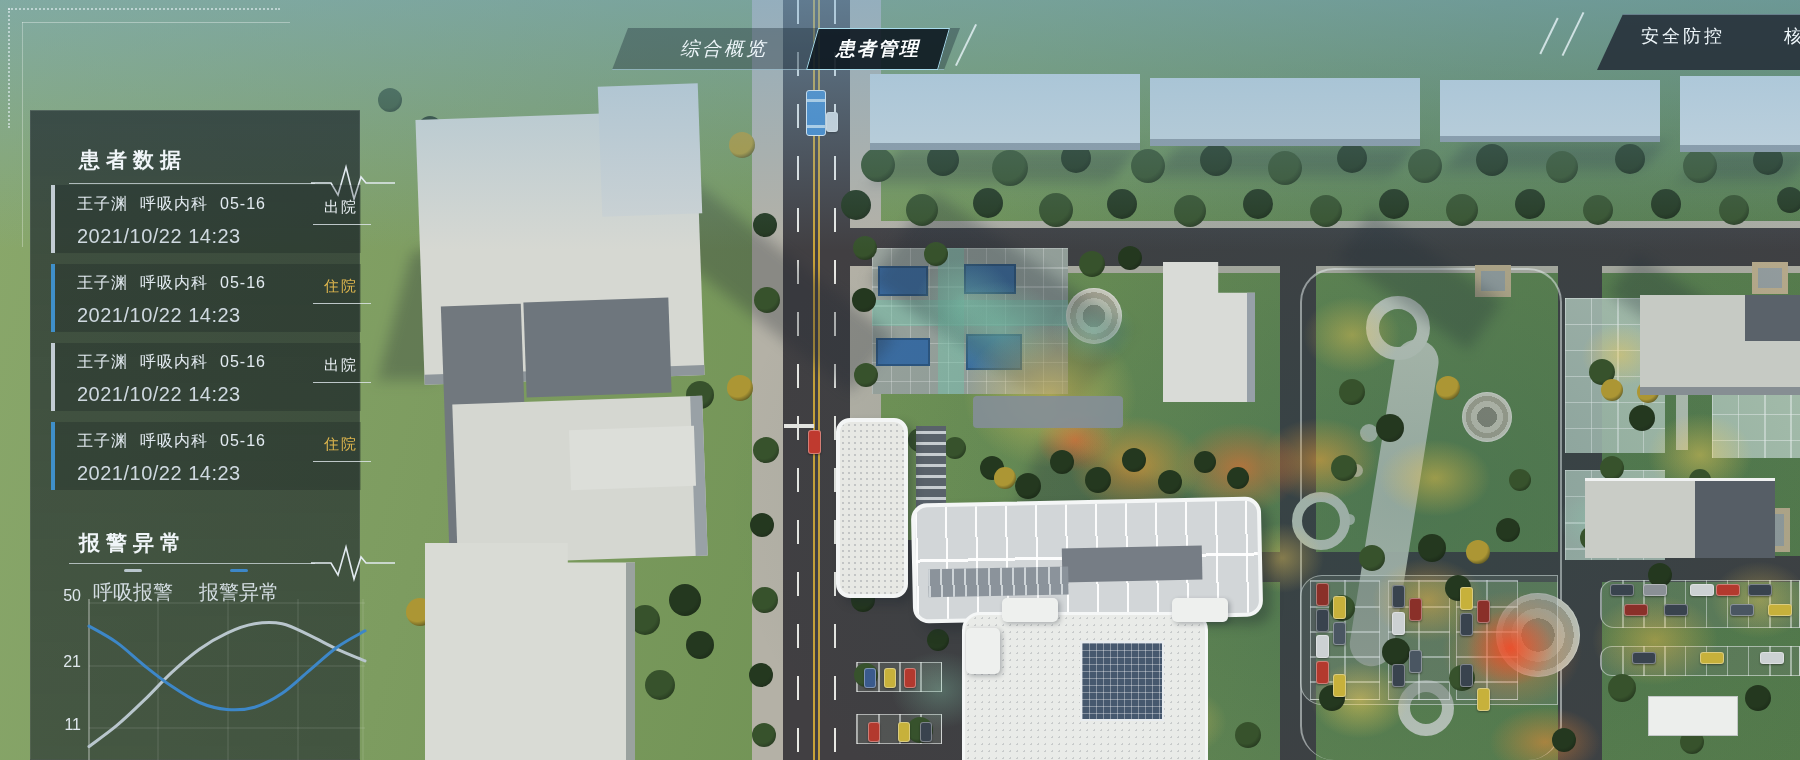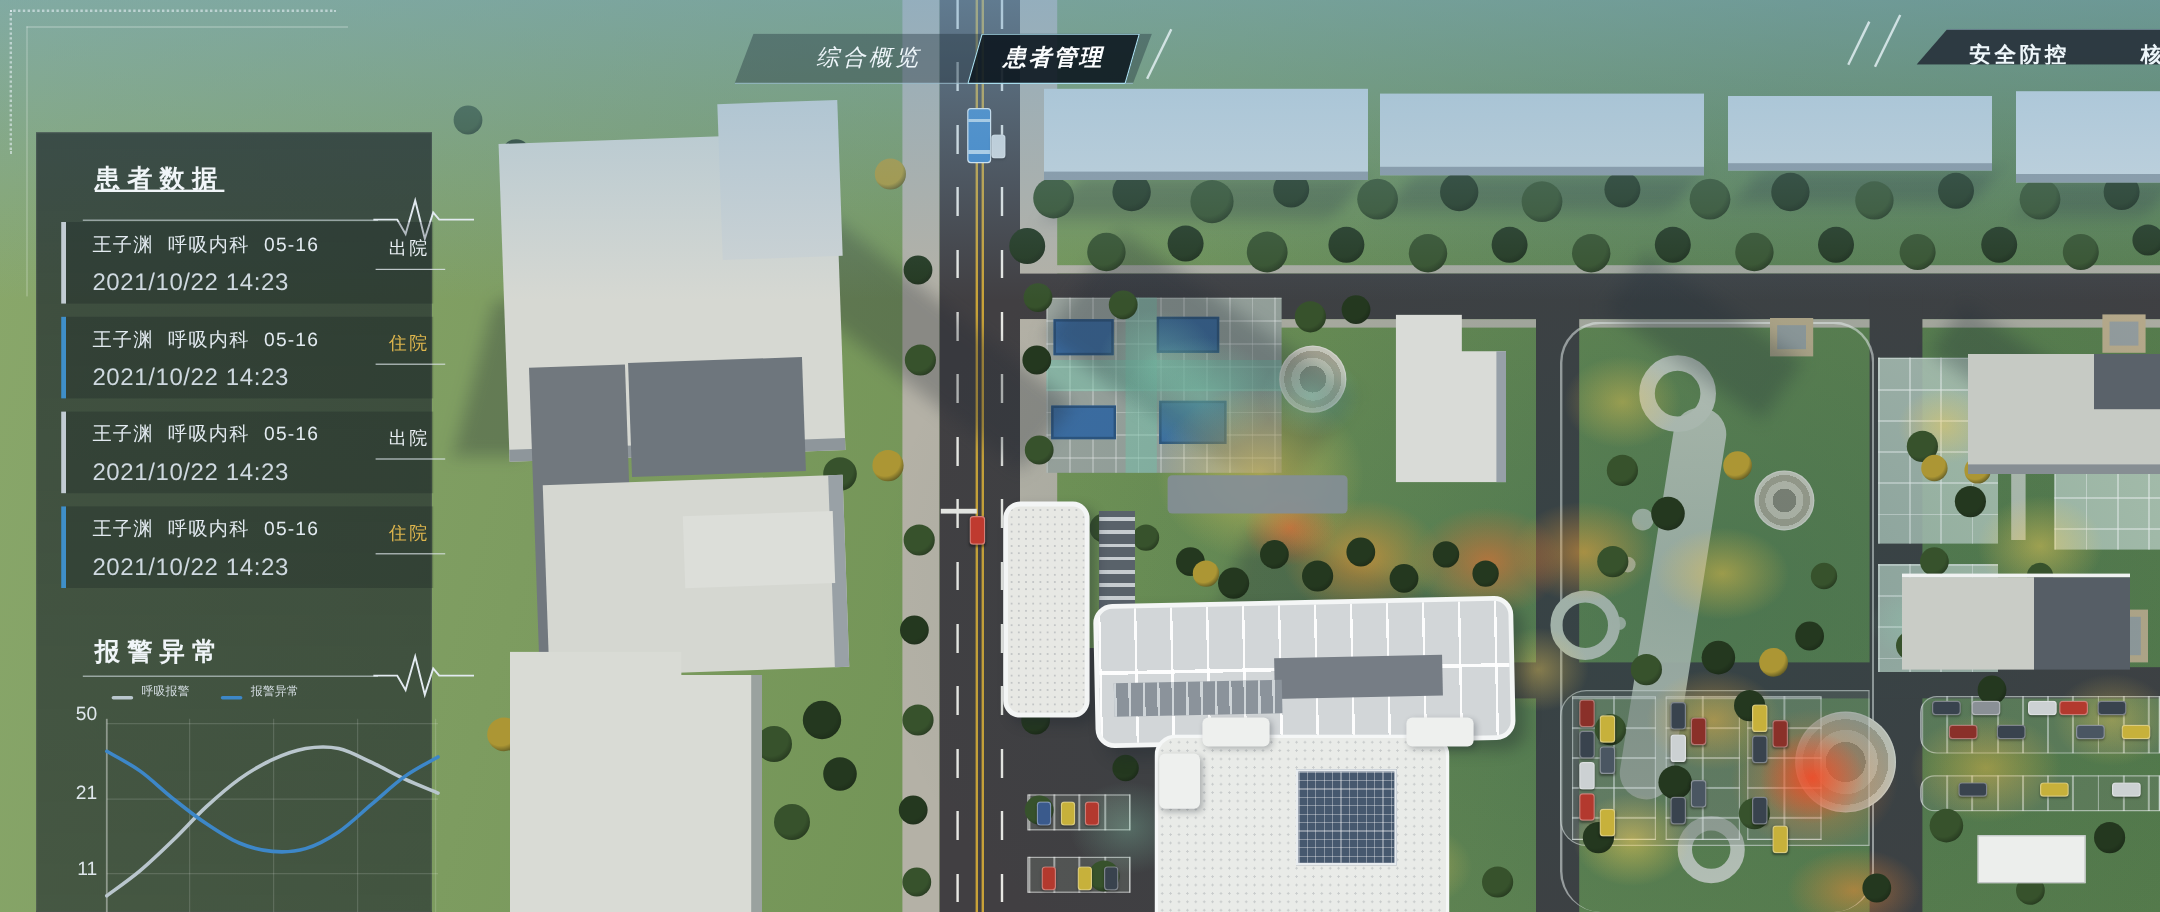--- a/index.html
+++ b/index.html
@@ -115,40 +115,40 @@
   .tab-active{position:absolute;left:200px;top:0;width:132px;height:42px;background:rgba(10,20,28,.82);
     border:1px solid #a8dcec;transform:skewX(-16deg);}
   .tab-active span{display:block;transform:skewX(16deg);line-height:40px;font-size:19px;font-weight:bold;color:#fbfdfe;letter-spacing:2px;text-align:center;}
   .banner{position:absolute;left:995px;top:16px;width:545px;height:62px;
     background:linear-gradient(95deg,rgba(90,152,192,.92),rgba(52,110,152,.90) 55%,rgba(74,138,178,.88));
     clip-path:polygon(30px 0,100% 0,calc(100% - 30px) 100%,0 100%);
     box-shadow:0 1px 0 rgba(210,240,252,.5) inset;}
   .title{display:block;text-align:center;line-height:62px;font-size:40px;font-weight:bold;color:#eefaff;
     letter-spacing:2px;text-shadow:0 0 14px rgba(150,225,255,.8);}
   .slash{position:absolute;width:2px;background:rgba(240,250,255,.75);transform:rotate(26deg);}
-  .strip-right{position:absolute;left:1597px;top:24px;width:203px;height:30px;background:rgba(36,46,56,.88);
-    clip-path:polygon(26px 0,100% 0,100% 100%,0 100%);box-shadow:0 1px 0 rgba(190,230,248,.4) inset;overflow:hidden;font-weight:bold;}
+  .strip-right{position:absolute;left:1597px;top:14px;width:203px;height:56px;background:rgba(36,46,56,.88);
+    clip-path:polygon(26px 0,100% 0,100% 100%,0 100%);box-shadow:0 1px 0 rgba(190,230,248,.4) inset;overflow:hidden;}
   .rtab{position:absolute;top:0;height:44px;line-height:44px;font-size:18px;color:#eef6fa;letter-spacing:3px;}
 
   
   #panel{position:absolute;left:30px;top:110px;width:330px;height:650px;z-index:20;
     background:linear-gradient(180deg,rgba(24,33,41,.68),rgba(24,33,41,.58));
     border:1px solid rgba(255,255,255,.07);overflow:visible;}
   .p-title{position:absolute;left:48px;font-size:21px;font-weight:bold;color:#f0f5f8;letter-spacing:6px;}
   .p-line{position:absolute;left:38px;width:246px;height:1px;background:rgba(222,232,238,.7);}
   .pulse{position:absolute;left:280px;width:84px;height:40px;}
   .entry{position:absolute;left:20px;width:310px;height:68px;background:rgba(10,16,22,.22);
     border-left:4px solid #c2ccd3;}
   .e-line1{position:absolute;left:22px;top:9px;font-size:16px;color:#e2eaf0;letter-spacing:1px;}
   .e-line1 .sep{display:inline-block;width:12px;}
   .e-line2{position:absolute;left:22px;top:40px;font-size:20px;color:#cfd9e0;letter-spacing:.5px;}
   .badge{position:absolute;right:-4px;top:13px;width:48px;text-align:center;font-size:15px;letter-spacing:2px;}
   .badge::after{content:'';position:absolute;left:-4px;right:-6px;bottom:-8px;height:1px;background:rgba(225,233,238,.8);}
   .legend{position:absolute;left:62px;top:458px;display:flex;gap:26px;align-items:center;}
-  .lg-item{display:flex;align-items:flex-end;gap:7px;font-size:10px;color:#d4dde2;}
+  .lg-item{display:flex;align-items:center;gap:7px;font-size:20px;color:#d4dde2;flex-direction:column;}
   .lg-dash{width:18px;height:3px;border-radius:2px;}
   .ytick{position:absolute;left:14px;width:36px;text-align:right;font-size:16px;color:#dfe7ec;}
   #chart{position:absolute;left:56px;top:478px;width:278px;height:172px;overflow:visible;}
 </style>
 </head>
 <body>
 
 <div id="stage" data-interactable="false">
 
   <div id="map" data-interactable="true">
@@ -435,21 +435,21 @@
     <div class="slash" style="left:1572px;top:10px;height:48px;" data-interactable="false"></div>
 
 
     <div class="strip-right" data-interactable="false">
       <span class="rtab" style="left:30px;width:112px;text-align:center;" data-interactable="true">安全防控</span>
       <span class="rtab" style="left:187px;width:30px;" data-interactable="true">核</span>
     </div>
   </div>
 
   <div id="panel" data-interactable="false">
-    <div class="p-title" style="top:24px;text-decoration:underline;" data-interactable="false">患者数据</div>
+    <div class="p-title" style="top:35px;" data-interactable="false">患者数据</div>
     <div class="p-line" style="top:72px;" data-interactable="false"></div>
     <span class="pulse" style="top:52px;" data-interactable="false">
       <svg viewBox="0 0 84 40" width="84" height="40" fill="none" stroke="#e2eaf0" stroke-width="1.6">
         <polyline points="0,20 20,20 27,32 35,4 43,36 50,14 55,20 84,20"></polyline>
       </svg>
     </span>
 
     <div class="entry" style="top: 74px; border-left-color: rgb(194, 204, 211);" data-interactable="true">
       <div class="e-line1"><span data-interactable="false">王子渊</span><span class="sep"></span><span data-interactable="false">呼吸内科</span><span class="sep"></span><span data-interactable="false">05-16</span></div>
       <div class="e-line2" data-interactable="false">2021/10/22 14:23</div>

